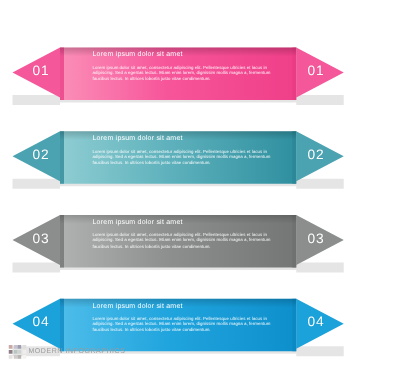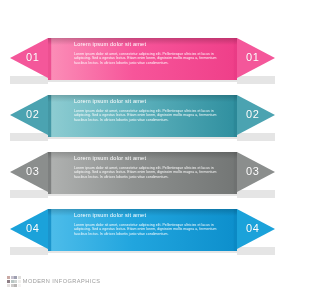--- a/index.html
+++ b/index.html
@@ -28,21 +28,21 @@
     left: 0;
     top: 34px;
     width: 285px;
   }
 
   
   .row {
     position: relative;
     width: 285px;
     height: 48px;
-    margin-bottom: 9px;
+    margin-bottom: 19px;
   }
 
   .row-svg {
     position: absolute;
     left: 0;
     top: 0;
     width: 285px;
     height: 56px;
     display: block;
   }

